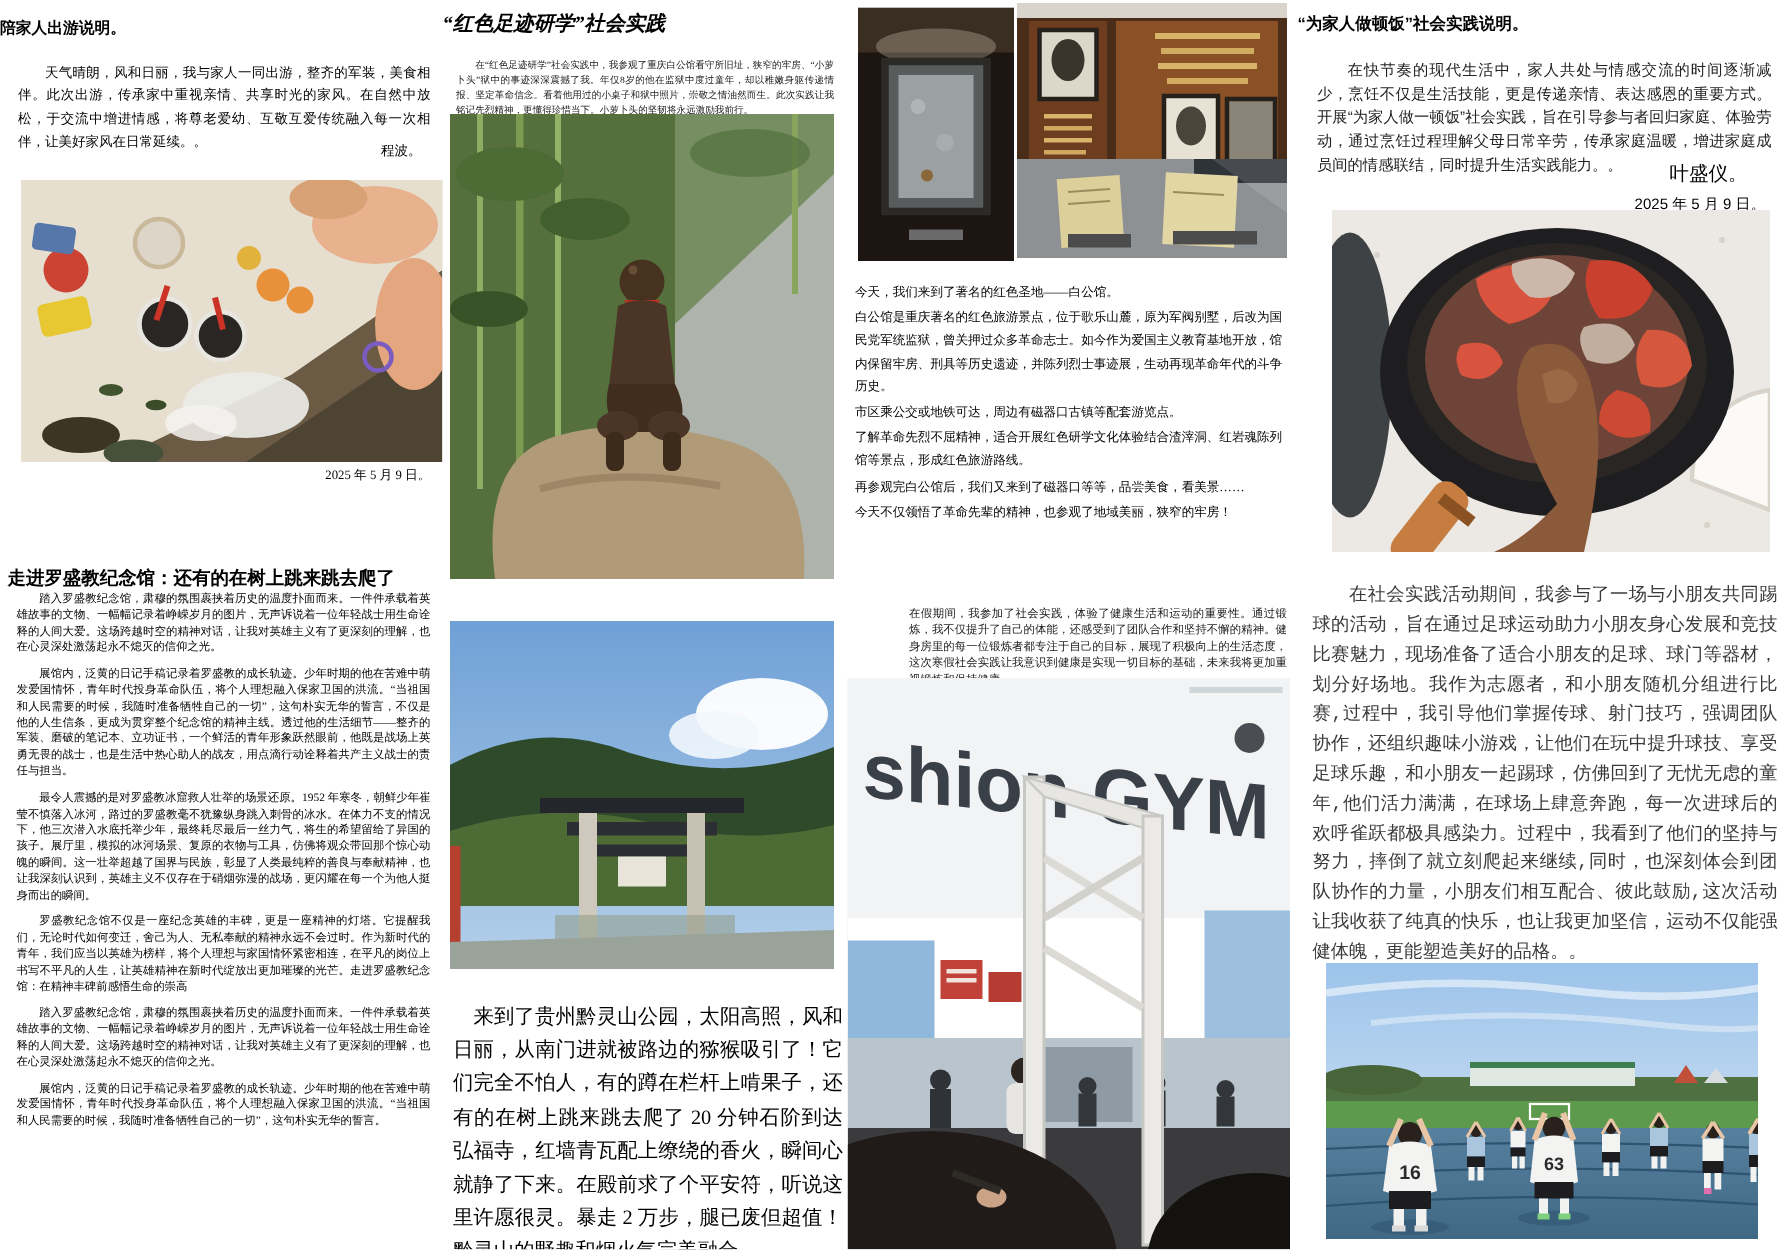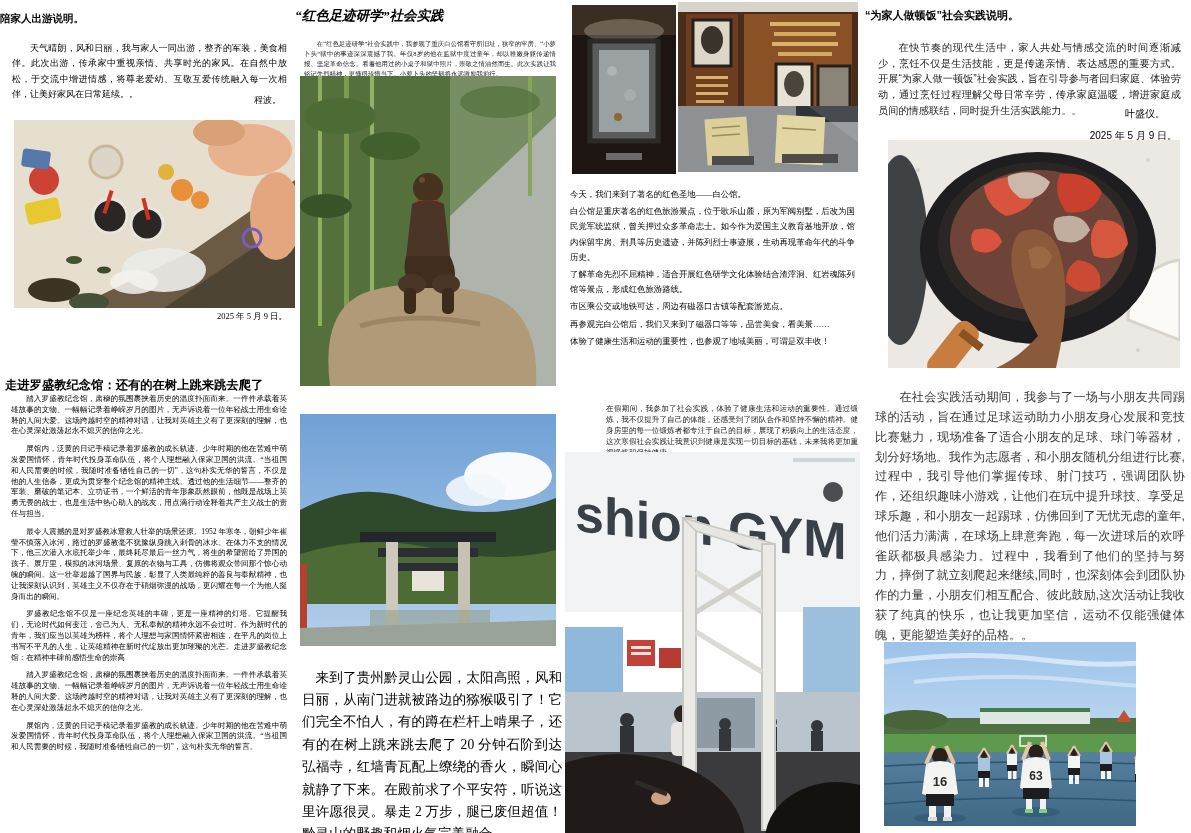--- a/index.html
+++ b/index.html
@@ -38,25 +38,25 @@
   .p3-photoA{top:5px;left:7px;width:104px;height:169px;}
   .p3-photoB{top:2px;left:113px;width:180px;height:170px;}
   .p3-paras{top:187px;left:5px;right:9px;font-size:8.4px;line-height:15.2px;}
   .p3-paras p{margin:0 0 2px;}
   .p3-gymtext{top:395px;left:5px;right:7px;font-size:7.6px;line-height:11px;text-align:justify;color:#1a1a1a;margin-left:36px;}
   .p3-gymphoto{top:452px;left:0;width:295px;height:381px;}
 
   
   .p4-title{top:8px;left:0;right:0;font-size:11px;font-weight:bold;font-family:"Liberation Sans",sans-serif;}
   .p4-body{top:30px;left:13px;right:10px;font-size:10.2px;line-height:15.6px;text-indent:2em;font-family:"Liberation Sans",sans-serif;color:#222;}
-  .p4-sig{top:107px;right:26px;font-size:10px;font-family:"Liberation Sans",sans-serif;}
+  .p4-sig{top:107px;right:26px;font-size:13px;font-family:"Liberation Sans",sans-serif;}
   .p4-date{top:129px;right:14px;font-size:10px;font-family:"Liberation Sans",sans-serif;}
   .p4-food{top:140px;left:23px;width:292px;height:228px;}
-  .p4-para{top:376px;left:10px;right:6px;font-size:12.2px;line-height:19.8px;text-indent:2em;color:#3a3a3a;font-family:Liberation Sans, sans-serif;}
-  .p4-foot{top:642px;left:19px;width:252px;height:184px;}
+  .p4-para{top:376px;left:10px;right:6px;font-size:12.2px;line-height:19.8px;text-indent:2em;color:#3a3a3a;font-family:Liberation Mono, monospace;}
+  .p4-foot{top:642px;left:19px;width:288px;height:184px;}
 </style>
 </head>
 <body>
 
 <div class="canvas">
 
   <section class="page" id="p1">
     <div class="abs ctr p1-title">陪家人出游说明。</div>
     <p class="abs just p1-body">天气晴朗，风和日丽，我与家人一同出游，整齐的军装，美食相伴。此次出游，传承家中重视亲情、共享时光的家风。在自然中放松，于交流中增进情感，将尊老爱幼、互敬互爱传统融入每一次相伴，让美好家风在日常延续。。</p>
     <div class="abs p1-sig">程波。</div>
@@ -205,24 +205,24 @@
         <line x1="104" y1="126" x2="138" y2="128" stroke="#9a8c5c" stroke-width="1.5"></line>
         <rect x="34" y="154" width="42" height="9" fill="#4c4c4c"></rect>
         <rect x="104" y="152" width="56" height="9" fill="#4c4c4c"></rect>
         <polygon points="180,104 130,104 180,140" fill="#ffffff" opacity="0.12"></polygon>
       </svg>
     </div>
 
     <div class="abs p3-paras">
       <p>今天，我们来到了著名的红色圣地——白公馆。</p>
       <p>白公馆是重庆著名的红色旅游景点，位于歌乐山麓，原为军阀别墅，后改为国民党军统监狱，曾关押过众多革命志士。如今作为爱国主义教育基地开放，馆内保留牢房、刑具等历史遗迹，并陈列烈士事迹展，生动再现革命年代的斗争历史。</p>
+      <p>市区乘公交或地铁可达，周边有磁器口古镇等配套游览点。</p>
       <p>了解革命先烈不屈精神，适合开展红色研学文化体验结合渣滓洞、红岩魂陈列馆等景点，形成红色旅游路线。</p>
-      <p>市区乘公交或地铁可达，周边有磁器口古镇等配套游览点。</p>
       <p>再参观完白公馆后，我们又来到了磁器口等等，品尝美食，看美景……</p>
-      <p>体验了健康生活和运动的重要性，也参观了地域美丽，可谓是双丰收！</p>
+      <p>今天不仅领悟了革命先辈的精神，也参观了地域美丽，狭窄的牢房！</p>
     </div>
 
     <p class="abs p3-gymtext">在假期间，我参加了社会实践，体验了健康生活和运动的重要性。通过锻炼，我不仅提升了自己的体能，还感受到了团队合作和坚持不懈的精神。健身房里的每一位锻炼者都专注于自己的目标，展现了积极向上的生活态度，这次寒假社会实践让我意识到健康是实现一切目标的基础，未来我将更加重视锻炼和保持健康。</p>
 
     <div class="photo p3-gymphoto">
       <svg width="295" height="381" viewBox="0 0 295 381">
         <rect width="295" height="381" fill="#f2f3f4"></rect>
         <text x="10" y="78" font-family="Liberation Sans, sans-serif" font-size="52" font-weight="bold" fill="#3a4048" transform="skewY(6)">shion GYM</text>
         <rect x="228" y="6" width="62" height="4" fill="#cfd6da"></rect>
         <circle cx="268" cy="40" r="10" fill="#4a4e52"></circle>

